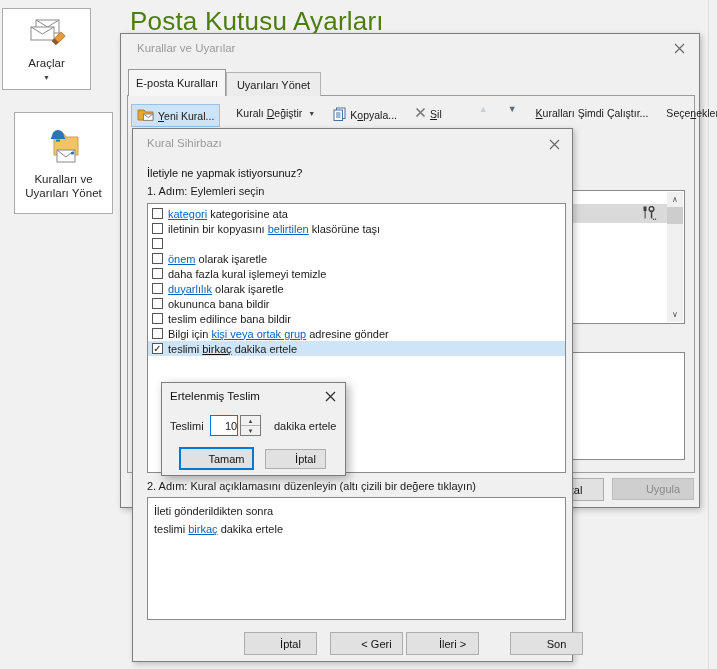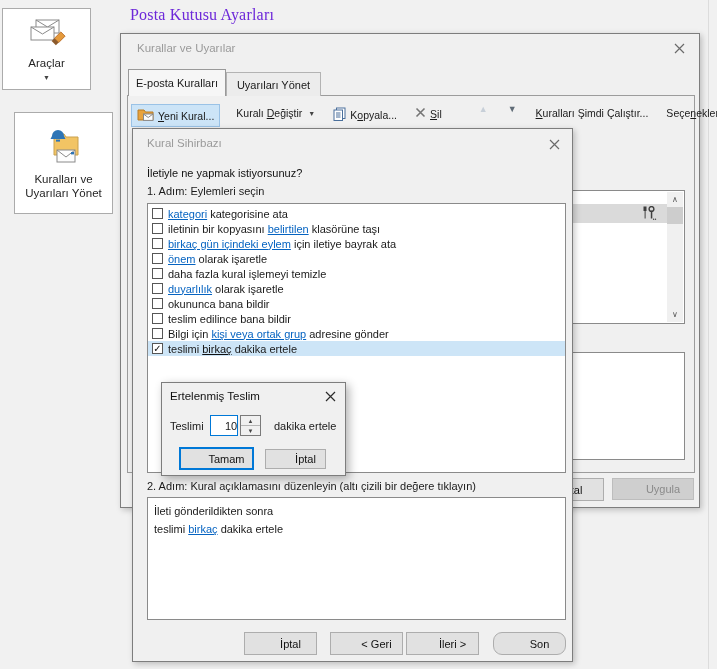--- a/index.html
+++ b/index.html
@@ -13,21 +13,21 @@
   u { text-decoration:underline; }
   .lnk { color:#0563c1; text-decoration:underline; }
 
   
   .side-btn { background:#fff; border:1px solid #ababab; display:flex; flex-direction:column;
     align-items:center; justify-content:center; gap:4px; text-align:center; cursor:default; }
   .side-btn .lbl { font-size:11.5px; color:#262626; line-height:14px; }
   .tiny-arrow { font-size:7px; color:#444; line-height:7px; }
 
   
-  #page-title { left:130px; top:6px; font-size:16px; color:#6d28d9; letter-spacing:.2px;font-family:Liberation Serif, serif; }
+  #page-title { left:130px; top:6px; font-size:26px; color:#4d7c0f; letter-spacing:.2px; }
 
   
   .dlg { background:#f0f0f0; border:1px solid #7d7d7d; box-shadow:2px 2px 6px rgba(0,0,0,.22); }
   .dlg-title-inactive { color:#9a9a9a; font-size:11.5px; }
   .dlg-title-active { color:#111; font-size:11.5px; }
   .close-box { width:20px; height:18px; display:flex; align-items:center; justify-content:center; }
 
   
   #rules-dialog { left:120px; top:33px; width:580px; height:475px; z-index:1; }
   .tab { border:1px solid #999; border-bottom:none; display:flex; align-items:center; justify-content:center; }
@@ -237,21 +237,20 @@
         <div class="action-row">
           <span class="cb"></span>
           <span><span class="lnk">kategori</span><span> kategorisine ata</span></span>
         </div>
         <div class="action-row">
           <span class="cb"></span>
           <span><span>iletinin bir kopyasını </span><span class="lnk">belirtilen</span><span> klasörüne taşı</span></span>
         </div>
         <div class="action-row">
           <span class="cb"></span>
-          <span><span class="lnk">birkaç gün içindeki eylem</span><span> için iletiye bayrak ata</span></span>
         </div>
         <div class="action-row">
           <span class="cb"></span>
           <span><span class="lnk">önem</span><span> olarak işaretle</span></span>
         </div>
         <div class="action-row">
           <span class="cb"></span>
           <span><span>daha fazla kural işlemeyi temizle</span></span>
         </div>
         <div class="action-row">
@@ -278,21 +277,21 @@
 
     <div id="wz-step2" class="abs">2. Adım: Kural açıklamasını düzenleyin (altı çizili bir değere tıklayın)</div>
     <div id="wz-desc" class="abs">
         <div><span>İleti gönderildikten sonra</span></div>
         <div><span>teslimi </span><span class="lnk">birkaç</span><span> dakika ertele</span></div>
       </div>
 
     <div class="abs btn wz-btn" style="left:111px;">İptal</div>
     <div class="abs btn wz-btn" style="left:197px;">&lt; Geri</div>
     <div class="abs btn wz-btn" style="left:273px;">İleri &gt;</div>
-    <div class="abs btn wz-btn" style="left:360px;border-radius:9px;">Son</div>
+    <div class="abs btn wz-btn" style="left:377px;">Son</div>
 
     <div id="deferred" class="abs dlg">
       <div class="abs dlg-title-active" style="left:8px;top:7px;">Ertelenmiş Teslim</div>
       <div class="abs close-box" style="right:5px;top:5px;">
         <span>
           <svg width="11" height="11" viewBox="0 0 11 11">
               <path d="M1 1 L10 10 M10 1 L1 10" stroke="#2b2b2b" stroke-width="1.2"></path>
             </svg>
         </span>
       </div>

